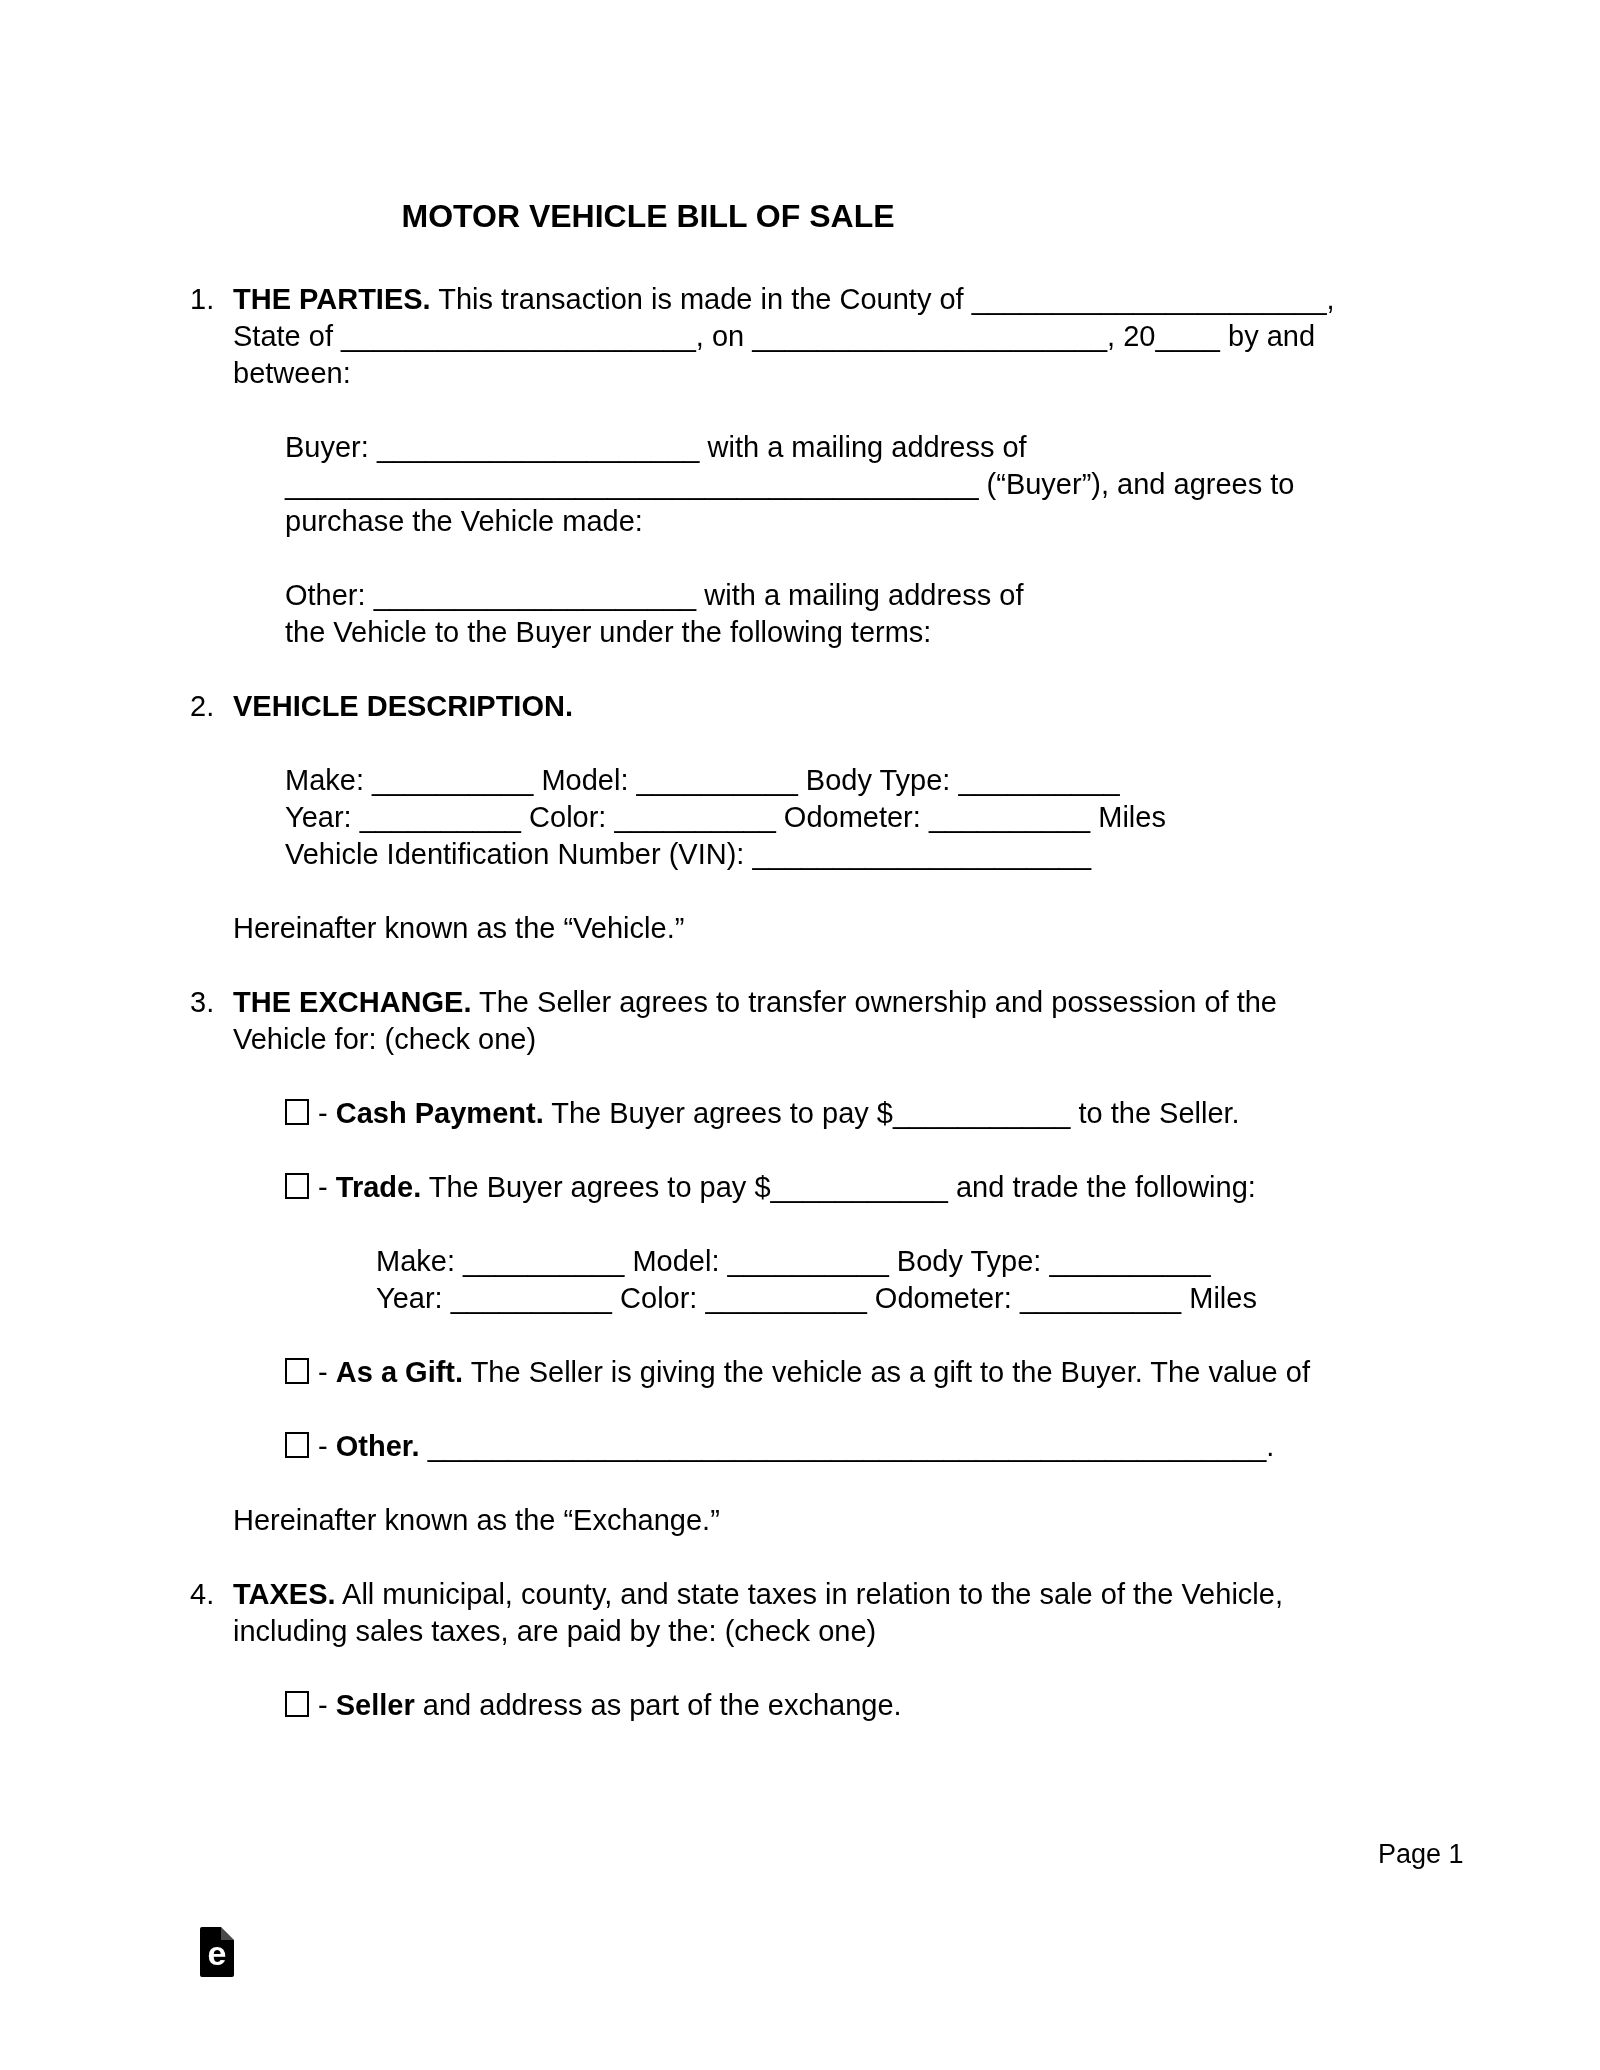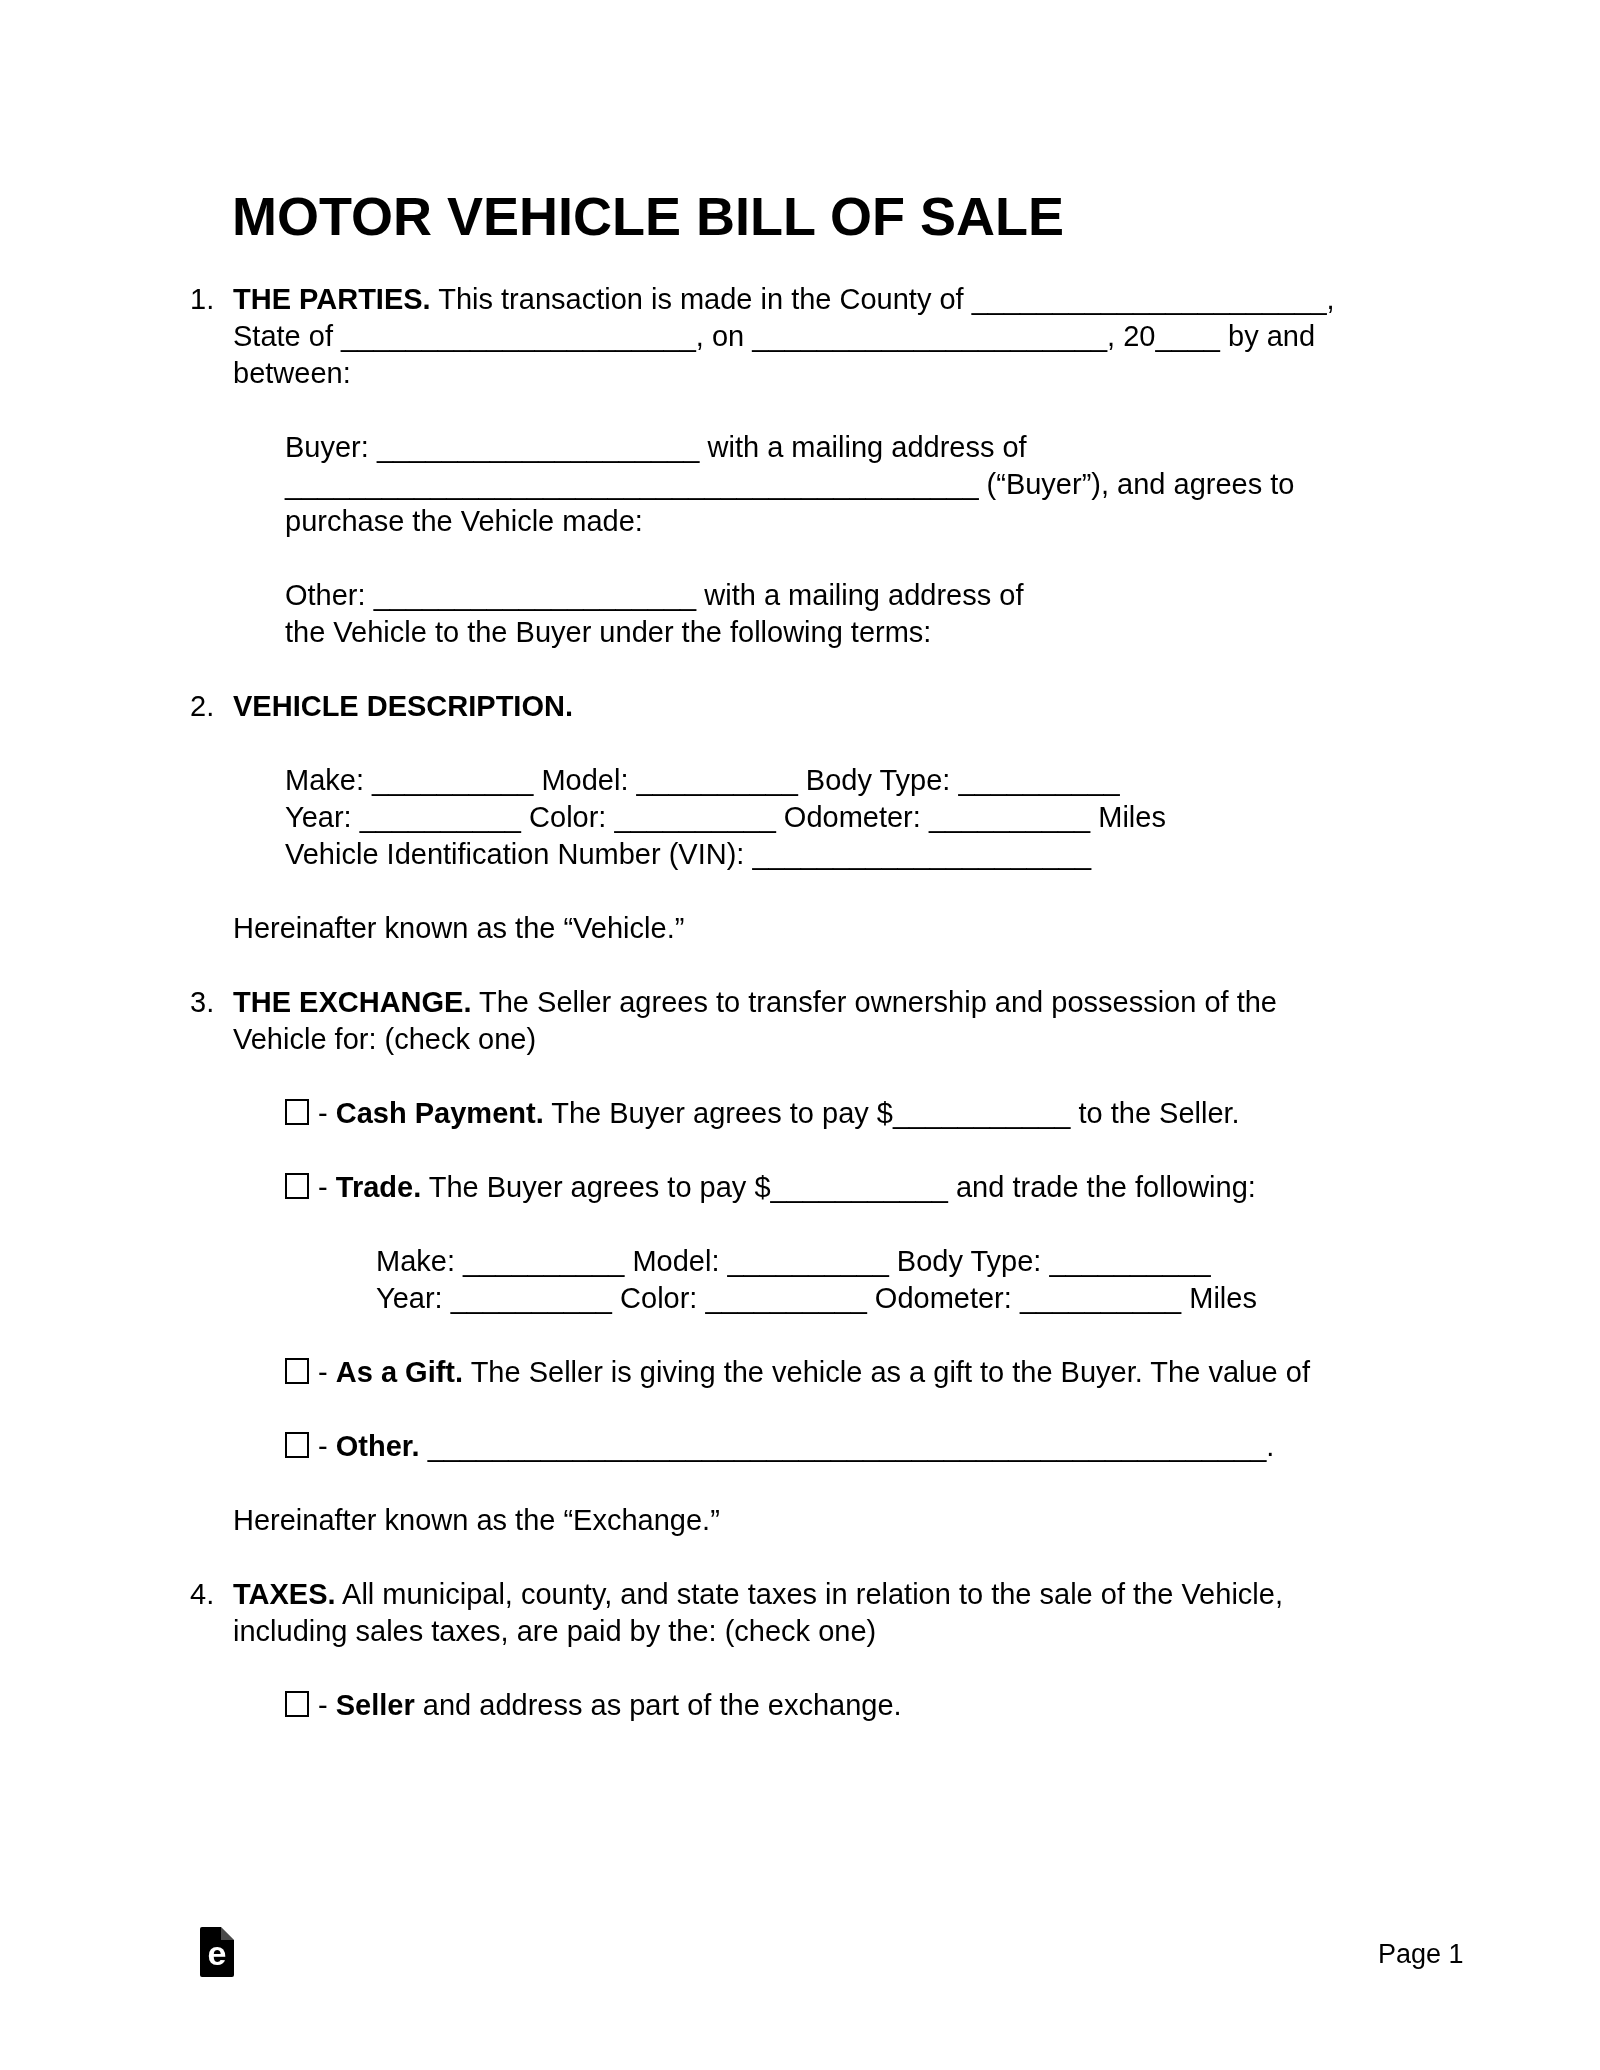--- a/index.html
+++ b/index.html
@@ -7,21 +7,21 @@
     position:relative;
     width:1600px;height:2070px;
     background:#ffffff;
     font-family:"Liberation Sans","DejaVu Sans",sans-serif;
     color:#000;
     overflow:hidden;
   }
   .title{
     position:absolute;top:190px;left:0;width:1296px;
     text-align:center;
-    font-size:54px;font-weight:bold;line-height:52px;
+    font-size:32px;font-weight:bold;line-height:52px;
     letter-spacing:0px;
   }
   .content{
     position:absolute;top:281px;left:190px;width:1215px;
     font-size:29px;line-height:37px;
   }
   .sec{display:flex;}
   .num{flex:none;width:43px;}
   .body{flex:1;min-width:0;}
   .para{margin:0 0 37px 0;}
@@ -49,21 +49,21 @@
     position:absolute;top:0;right:0;width:13px;height:13px;
     background:#4a4a4a;
     clip-path:polygon(0 0,0 100%,100% 100%);
   }
   .logo-e{
     position:absolute;left:0;top:6px;width:34px;
     text-align:center;
     color:#fff;font-weight:bold;font-size:34px;line-height:40px;
   }
   .pageno{
-    position:absolute;left:1378px;top:1938px;
+    position:absolute;left:1378px;top:1838px;
     font-size:27px;line-height:32px;
   }
 </style>
 </head>
 <body>
 
 <div class="page">
 
   <div class="title">MOTOR VEHICLE BILL OF SALE</div>
 

